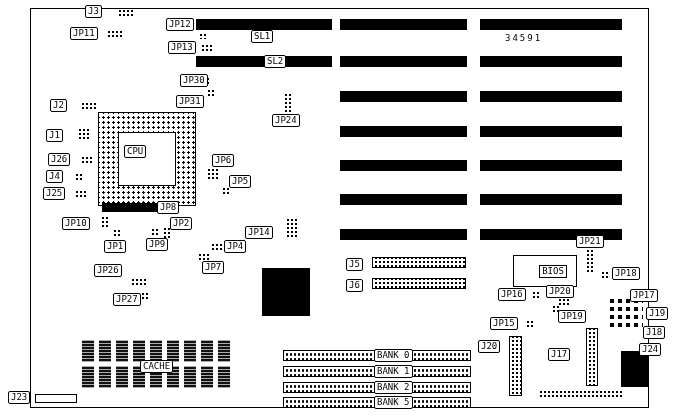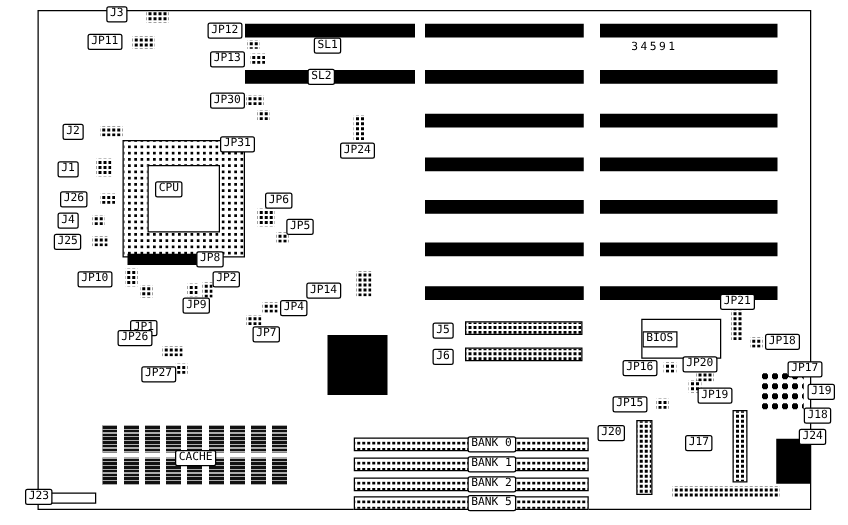--- a/index.html
+++ b/index.html
@@ -31,21 +31,21 @@
          background-size:5px 5px; background-position:2px 2px; }
   .cpu-inner { position:absolute; left:19px; top:19px; width:58px; height:54px; background:#fff; border:1px solid #000; }
   .cache-row { position:absolute; left:82px; width:149px; height:22px; z-index:2;
         background-image:
           repeating-linear-gradient(0deg, rgba(255,255,255,0.65) 0 1px, rgba(255,255,255,0) 1px 3px),
           repeating-linear-gradient(90deg, #111 0 12px, #fff 12px 17px); }
   .bank { position:absolute; left:283px; width:188px; height:11px; border:1px solid #000; background-color:#fff; z-index:2;
           background-image:radial-gradient(circle,#000 1.1px, rgba(0,0,0,0) 1.2px);
           background-size:4px 5px; background-position:1px 1px; }
   .bios { position:absolute; left:513px; top:255px; width:64px; height:32px; border:1px solid #000; z-index:3;
-          display:flex; align-items:center; justify-content:flex-start; background:#fff; }
+          display:flex; align-items:center; justify-content:center; background:#fff;padding-left:16px; }
   .bios .tag { background:#fff; border:1px solid #000; font-size:9px; line-height:11px; padding:0 2px; }
   .pn { position:absolute; left:505px; top:33px; font-size:9px; letter-spacing:2px; z-index:3; }
 </style>
 </head>
 <body>
 
 <div class="stage">
 
   <div class="board"></div>
 
@@ -62,21 +62,21 @@
 
   <div class="bar" style="left:480px;top:19px;width:142px"></div>
   <div class="bar" style="left:480px;top:56px;width:142px"></div>
   <div class="bar" style="left:480px;top:91px;width:142px"></div>
   <div class="bar" style="left:480px;top:126px;width:142px"></div>
   <div class="bar" style="left:480px;top:160px;width:142px"></div>
   <div class="bar" style="left:480px;top:194px;width:142px"></div>
   <div class="bar" style="left:480px;top:229px;width:142px"></div>
 
   <div class="lbl" style="left:251px;top:30px">SL1</div>
-  <div class="lbl" style="left:246px;top:55px">SL2</div>
+  <div class="lbl" style="left:264px;top:55px">SL2</div>
   <div class="pn">34591</div>
 
   <div class="cpu">
     <div class="cpu-inner"></div>
   </div>
   <div class="lbl" style="left:124px;top:145px">CPU</div>
   <div class="solid" style="left:102px;top:203px;width:56px;height:9px"></div>
 
   <div class="cache-row" style="top:340px"></div>
   <div class="cache-row" style="top:366px"></div>
@@ -132,49 +132,49 @@
   <div class="pg" style="left:607px;top:296px;width:36px;height:32px"></div>
   <div class="pb" style="left:509px;top:336px;width:13px;height:60px"></div>
   <div class="pb" style="left:586px;top:328px;width:12px;height:58px"></div>
   <div class="p" style="left:538px;top:389px;width:86px;height:9px"></div>
   <div class="white-conn" style="left:35px;top:394px;width:42px;height:9px"></div>
 
   <div class="lbl" style="left:85px;top:5px">J3</div>
   <div class="lbl" style="left:70px;top:27px">JP11</div>
   <div class="lbl" style="left:166px;top:18px">JP12</div>
   <div class="lbl" style="left:168px;top:41px">JP13</div>
-  <div class="lbl" style="left:168px;top:74px">JP30</div>
-  <div class="lbl" style="left:176px;top:109px">JP31</div>
+  <div class="lbl" style="left:180px;top:74px">JP30</div>
+  <div class="lbl" style="left:176px;top:95px">JP31</div>
   <div class="lbl" style="left:272px;top:114px">JP24</div>
   <div class="lbl" style="left:50px;top:99px">J2</div>
   <div class="lbl" style="left:46px;top:129px">J1</div>
   <div class="lbl" style="left:48px;top:153px">J26</div>
   <div class="lbl" style="left:46px;top:170px">J4</div>
   <div class="lbl" style="left:43px;top:187px">J25</div>
   <div class="lbl" style="left:212px;top:154px">JP6</div>
   <div class="lbl" style="left:229px;top:175px">JP5</div>
   <div class="lbl" style="left:157px;top:201px">JP8</div>
   <div class="lbl" style="left:62px;top:217px">JP10</div>
   <div class="lbl" style="left:170px;top:217px">JP2</div>
-  <div class="lbl" style="left:104px;top:256px">JP1</div>
+  <div class="lbl" style="left:104px;top:240px">JP1</div>
   <div class="lbl" style="left:146px;top:238px">JP9</div>
   <div class="lbl" style="left:245px;top:226px">JP14</div>
   <div class="lbl" style="left:224px;top:240px">JP4</div>
   <div class="lbl" style="left:202px;top:261px">JP7</div>
   <div class="lbl" style="left:94px;top:264px">JP26</div>
   <div class="lbl" style="left:113px;top:293px">JP27</div>
   <div class="lbl" style="left:346px;top:258px">J5</div>
   <div class="lbl" style="left:346px;top:279px">J6</div>
   <div class="lbl" style="left:576px;top:235px">JP21</div>
   <div class="lbl" style="left:612px;top:267px">JP18</div>
   <div class="lbl" style="left:498px;top:288px">JP16</div>
   <div class="lbl" style="left:546px;top:285px">JP20</div>
   <div class="lbl" style="left:630px;top:289px">JP17</div>
   <div class="lbl" style="left:646px;top:307px">J19</div>
   <div class="lbl" style="left:490px;top:317px">JP15</div>
   <div class="lbl" style="left:558px;top:310px">JP19</div>
   <div class="lbl" style="left:643px;top:326px">J18</div>
   <div class="lbl" style="left:478px;top:340px">J20</div>
   <div class="lbl" style="left:548px;top:348px">J17</div>
   <div class="lbl" style="left:639px;top:343px">J24</div>
-  <div class="lbl" style="left:20px;top:391px">J23</div>
+  <div class="lbl" style="left:8px;top:391px">J23</div>
 
 </div>
 
 </body></html>

